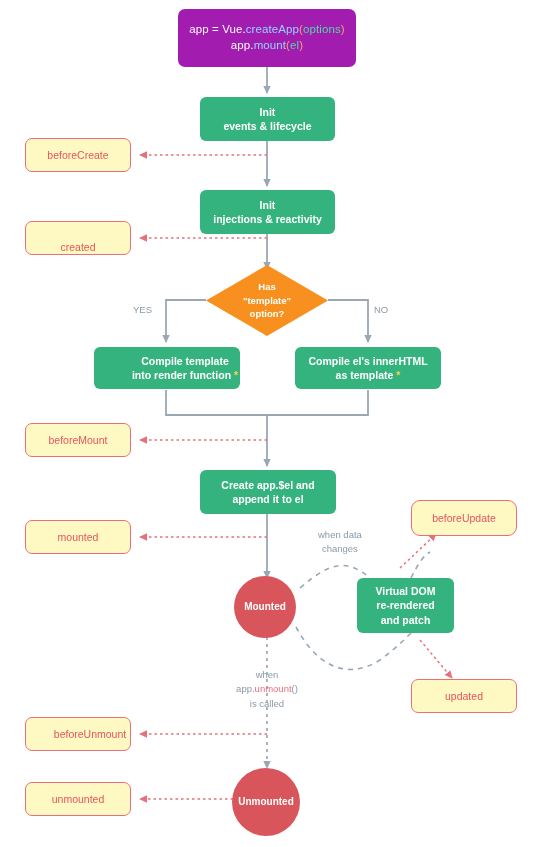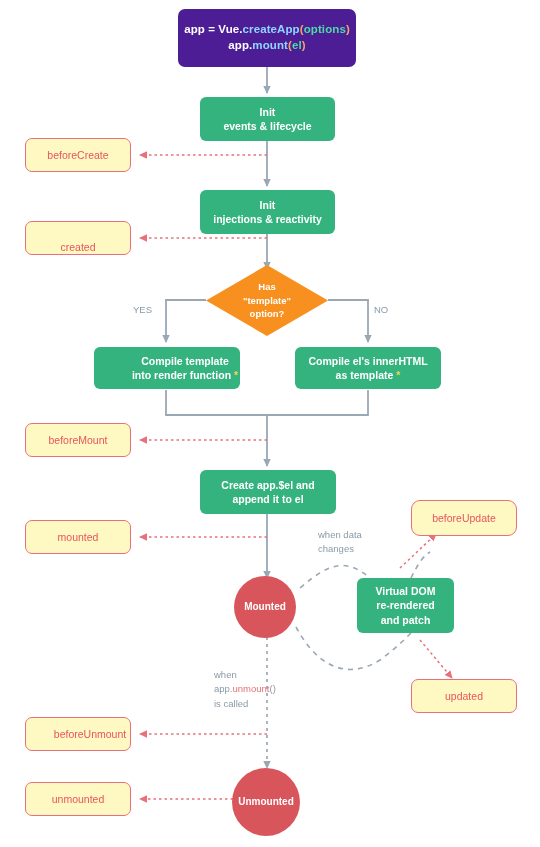--- a/index.html
+++ b/index.html
@@ -29,25 +29,25 @@
     position: absolute;
     box-sizing: border-box;
     display: flex;
     align-items: center;
     justify-content: center;
     text-align: center;
     line-height: 1.35;
   }
   
   .entry {
-    background: #4c1d95;
+    background: #a21caf;
     color: #ffffff;
     border-radius: 7px;
     font-size: 11.5px;
-    font-weight: bold;
+    font-weight: normal;
     letter-spacing: .1px;
   }
   .entry .tok-plain { color: #ffffff; }
   .entry .tok-fn { color: #8fd6ff; }
   .entry .tok-arg { color: #4ddba4; }
   .entry .tok-paren { color: #f5a06b; }
   
   .process {
     background: #35b37e;
     color: #ffffff;
@@ -99,21 +99,21 @@
     border-radius: 50%;
     color: #ffffff;
     font-size: 10px;
     font-weight: bold;
   }
   
   .edge-label {
     position: absolute;
     color: #8a9aa8;
     font-size: 9.5px;
-    text-align: left;
+    text-align: center;
     line-height: 1.5;
     white-space: nowrap;
   }
   .edge-label .hl { color: #e8707a; }
   .watermark {
     position: absolute;
     color: #c8c8c8;
     font-size: 11px;
     white-space: nowrap;
     margin-top: 24px;

